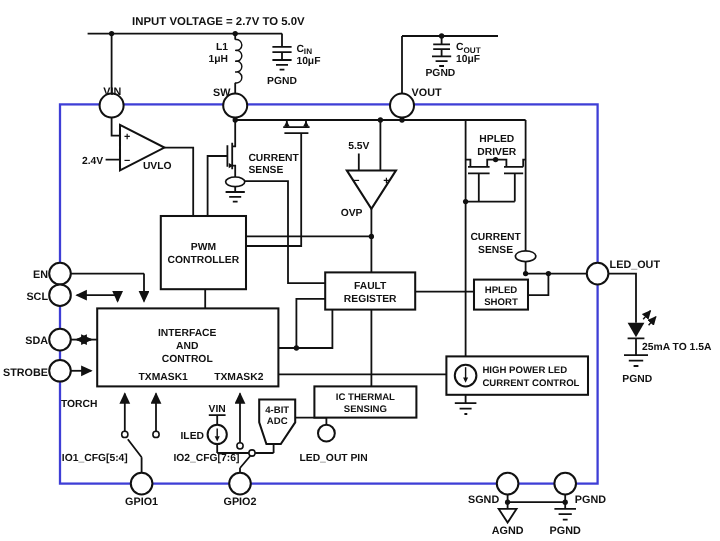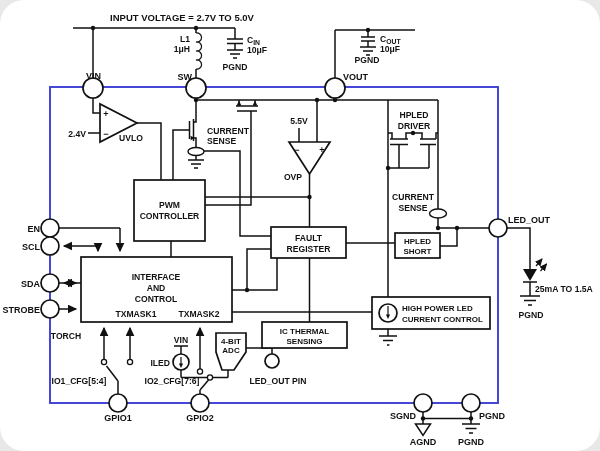--- a/index.html
+++ b/index.html
@@ -1,17 +1,17 @@
 <!DOCTYPE html>
 <html style="--wire: #111111; --ic: #3e3ed6; --bg: #ffffff;"><head>
 <meta charset="utf-8">
 <style>
   :root{ --wire:#111111; --ic:#3e3ed6; --bg:#ffffff; }
   html,body{margin:0;padding:0;background:#e8e8e8;}
-  #stage{width:600px;height:451px;background:var(--bg);position:relative;overflow:hidden;border-radius:24px;}
+  #stage{width:600px;height:451px;background:var(--bg);position:relative;overflow:hidden;}
   svg{display:block;}
   text{font-family:"Liberation Sans","DejaVu Sans",sans-serif;font-weight:bold;fill:var(--wire);}
   .t95{font-size:9.5px;} .t9{font-size:9px;} .t86{font-size:8.6px;} .t8{font-size:8px;} .t7{font-size:6.8px;}
   .wire{fill:none;stroke:var(--wire);stroke-width:1.5;}
   .wirethin{fill:none;stroke:var(--wire);stroke-width:1.2;}
   .blk{fill:#ffffff;stroke:var(--wire);stroke-width:1.7;}
   .tri{fill:#ffffff;stroke:var(--wire);stroke-width:1.7;}
   .pin{fill:#ffffff;stroke:var(--wire);stroke-width:1.7;}
   .contact{fill:#ffffff;stroke:var(--wire);stroke-width:1.3;}
   .dot{fill:var(--wire);stroke:none;}

